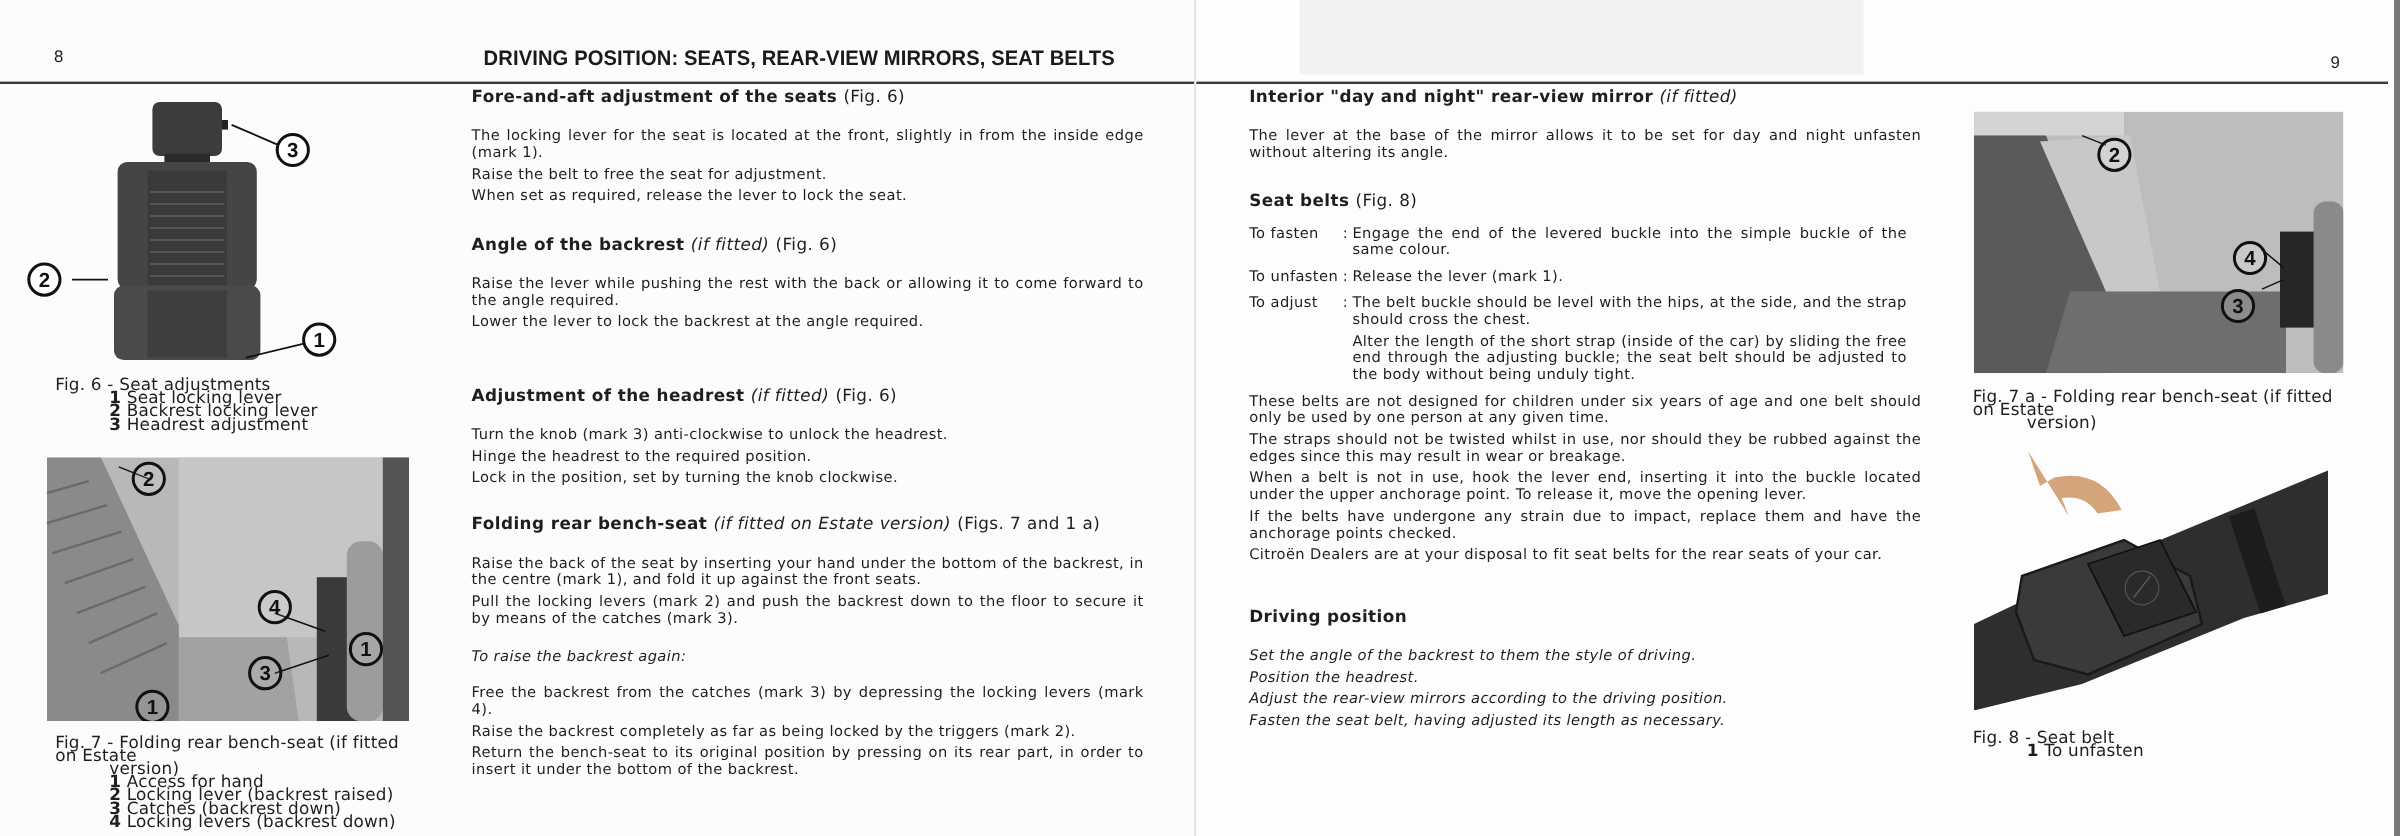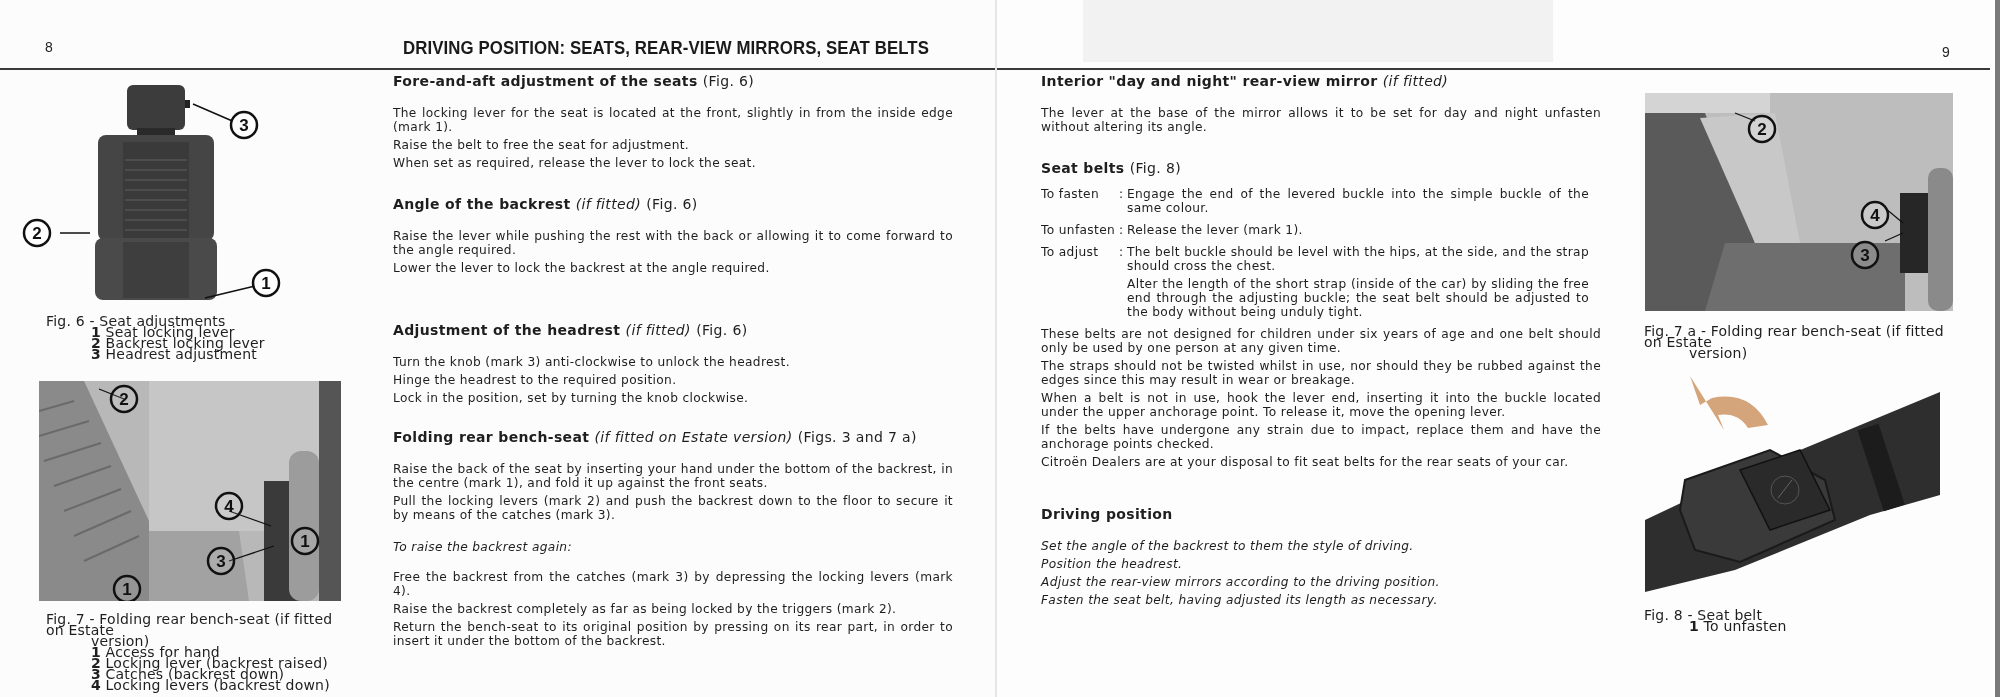--- a/index.html
+++ b/index.html
@@ -187,21 +187,21 @@
 
   <div class="sect" style="top:249px;">
     <h3><span>Adjustment of the headrest</span> <em>(if fitted)</em> <span class="fig">(Fig. 6)</span></h3>
     <div style="height:14px"></div>
     <p>Turn the knob (mark 3) anti-clockwise to unlock the headrest.</p>
     <p>Hinge the headrest to the required position.</p>
     <p>Lock in the position, set by turning the knob clockwise.</p>
   </div>
 
   <div class="sect" style="top:356px;">
-    <h3><span>Folding rear bench-seat</span> <em>(if fitted on Estate version)</em> <span class="fig">(Figs. 3 and 7 a)</span></h3>
+    <h3><span>Folding rear bench-seat</span> <em>(if fitted on Estate version)</em> <span class="fig">(Figs. 7 and 1 a)</span></h3>
     <div style="height:14px"></div>
     <p>Raise the back of the seat by inserting your hand under the bottom of the backrest, in the centre (mark 1), and fold it up against the front seats.</p>
     <p>Pull the locking levers (mark 2) and push the backrest down to the floor to secure it by means of the catches (mark 3).</p>
     <div style="height:10px"></div>
     <p class="italic">To raise the backrest again:</p>
     <div style="height:8px"></div>
     <p>Free the backrest from the catches (mark 3) by depressing the locking levers (mark 4).</p>
     <p>Raise the backrest completely as far as being locked by the triggers (mark 2).</p>
     <p>Return the bench-seat to its original position by pressing on its rear part, in order to insert it under the bottom of the backrest.</p>
   </div>

